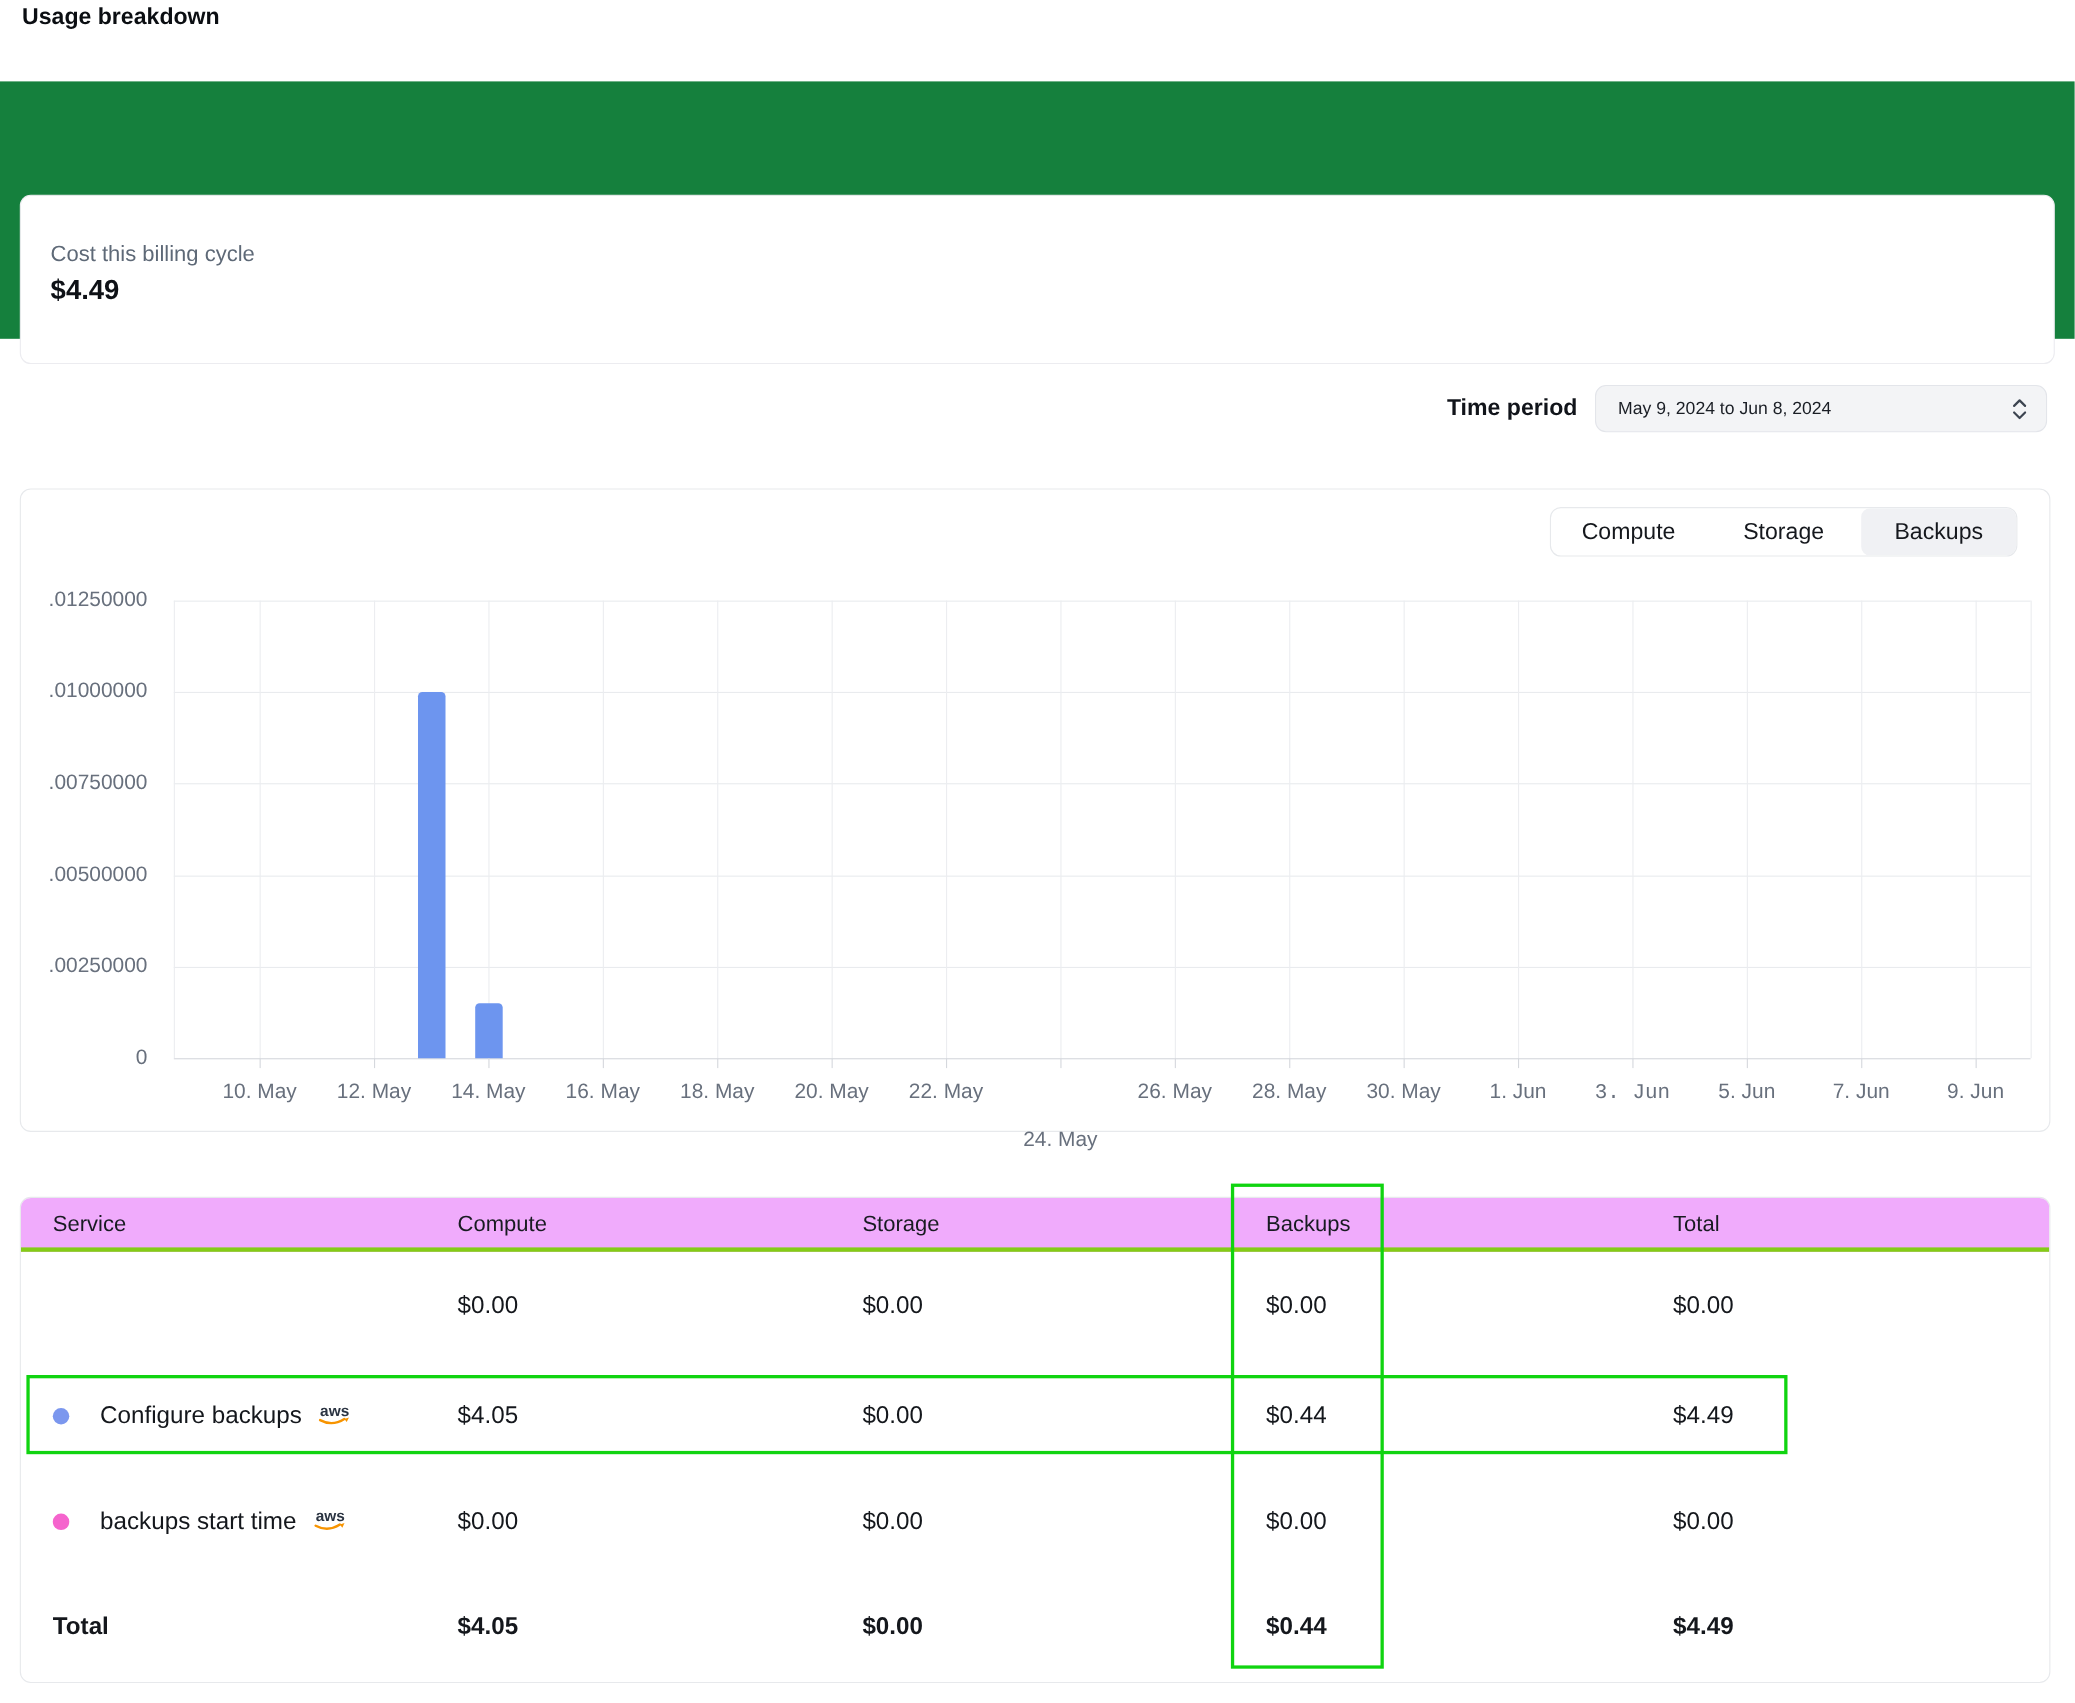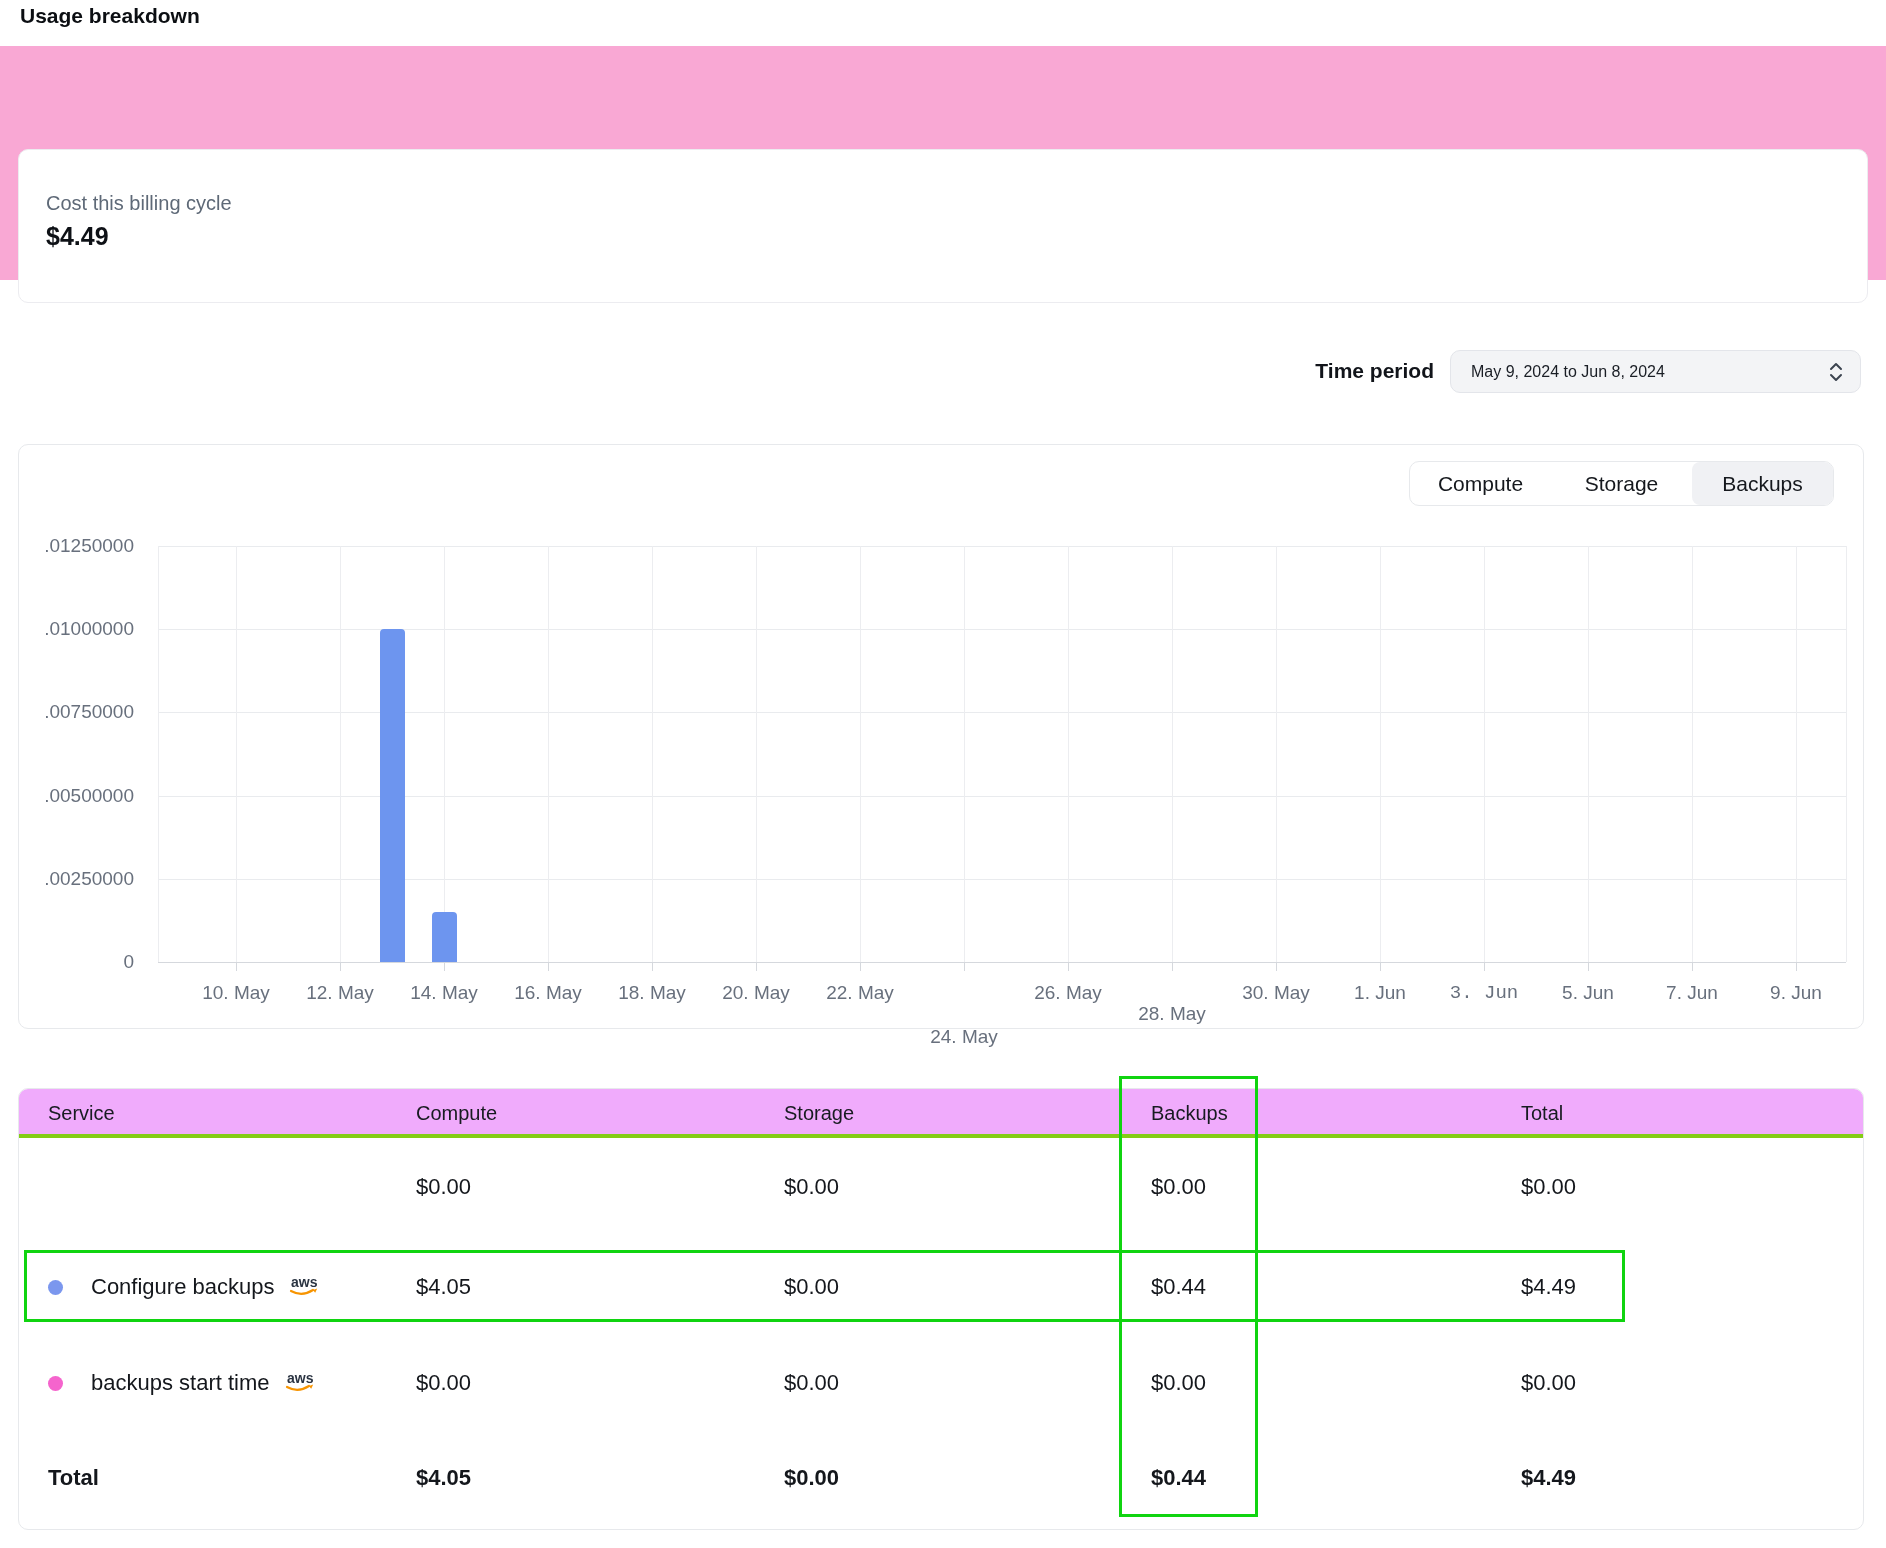--- a/index.html
+++ b/index.html
@@ -1,21 +1,21 @@
 <!DOCTYPE html>
 <html><head>
 <meta charset="utf-8">
 <style>
   * { margin:0; padding:0; box-sizing:border-box; }
   html,body { width:1886px; height:1548px; background:#ffffff; overflow:hidden;
               font-family:"Liberation Sans", sans-serif; color:#14171c; }
 
   
   #page-title { position:absolute; left:20px; top:4px; font-size:21px; font-weight:700; color:#0b0e12; }
-  #band { position:absolute; left:0; top:46px; width:1886px; height:234px; background:#f9a8d4; }
+  #band { position:absolute; left:0; top:74px; width:1886px; height:234px; background:#15803d; }
   #summary-card { position:absolute; left:18px; top:103px; width:1850px; height:154px;
                   background:#ffffff; border:1px solid #ececf0; border-radius:10px; }
   #summary-label { position:absolute; left:27px; top:42px; font-size:20px; color:#5e6977; }
   #summary-value { position:absolute; left:27px; top:72px; font-size:25px; font-weight:700; color:#0e1116; }
 
   
   #time-period-label { position:absolute; left:1298px; top:359px; width:136px; text-align:right;
                        font-size:21px; font-weight:700; color:#11141a; }
   #time-period-select { position:absolute; left:1450px; top:350px; width:411px; height:43px;
                         background:#f3f4f6; border:1px solid #e3e5ea; border-radius:10px;
@@ -138,21 +138,21 @@
     <div class="xlab" style="left: 573px; top: 537px;">18. May</div>
     <div class="xtick" style="left: 737px; top: 517px;"></div>
     <div class="xlab" style="left: 677px; top: 537px;">20. May</div>
     <div class="xtick" style="left: 841px; top: 517px;"></div>
     <div class="xlab" style="left: 781px; top: 537px;">22. May</div>
     <div class="xtick" style="left: 945px; top: 517px;"></div>
     <div class="xlab" style="left: 885px; top: 537px; margin-top: 44px;">24. May</div>
     <div class="xtick" style="left: 1049px; top: 517px;"></div>
     <div class="xlab" style="left: 989px; top: 537px;">26. May</div>
     <div class="xtick" style="left: 1153px; top: 517px;"></div>
-    <div class="xlab" style="left: 1093px; top: 537px; margin-top: 21px;">28. May</div>
+    <div class="xlab" style="left: 1093px; top: 537px;">28. May</div>
     <div class="xtick" style="left: 1257px; top: 517px;"></div>
     <div class="xlab" style="left: 1197px; top: 537px;">30. May</div>
     <div class="xtick" style="left: 1361px; top: 517px;"></div>
     <div class="xlab" style="left: 1301px; top: 537px;">1. Jun</div>
     <div class="xtick" style="left: 1465px; top: 517px;"></div>
     <div class="xlab" style="left: 1405px; top: 537px; font-family: Liberation Mono, monospace;">3. Jun</div>
     <div class="xtick" style="left: 1569px; top: 517px;"></div>
     <div class="xlab" style="left: 1509px; top: 537px;">5. Jun</div>
     <div class="xtick" style="left: 1673px; top: 517px;"></div>
     <div class="xlab" style="left: 1613px; top: 537px;">7. Jun</div>

